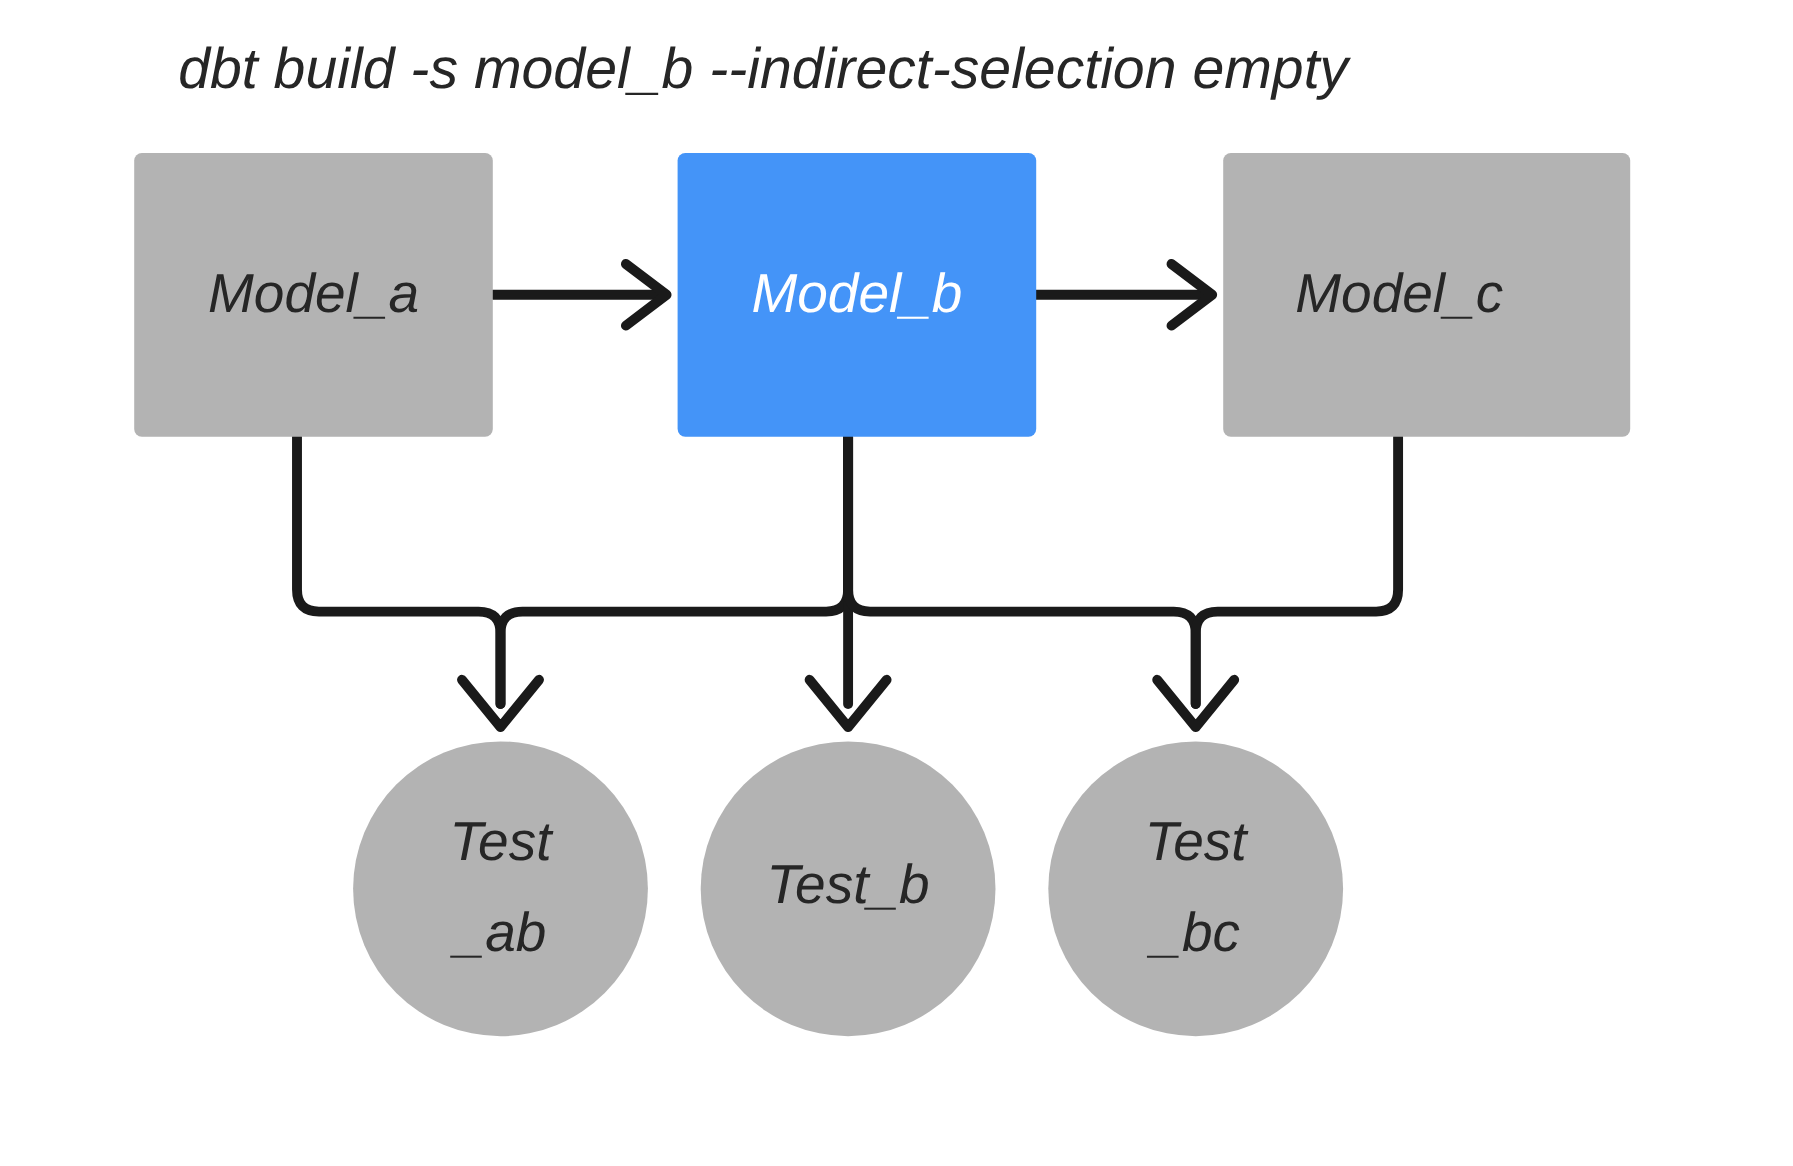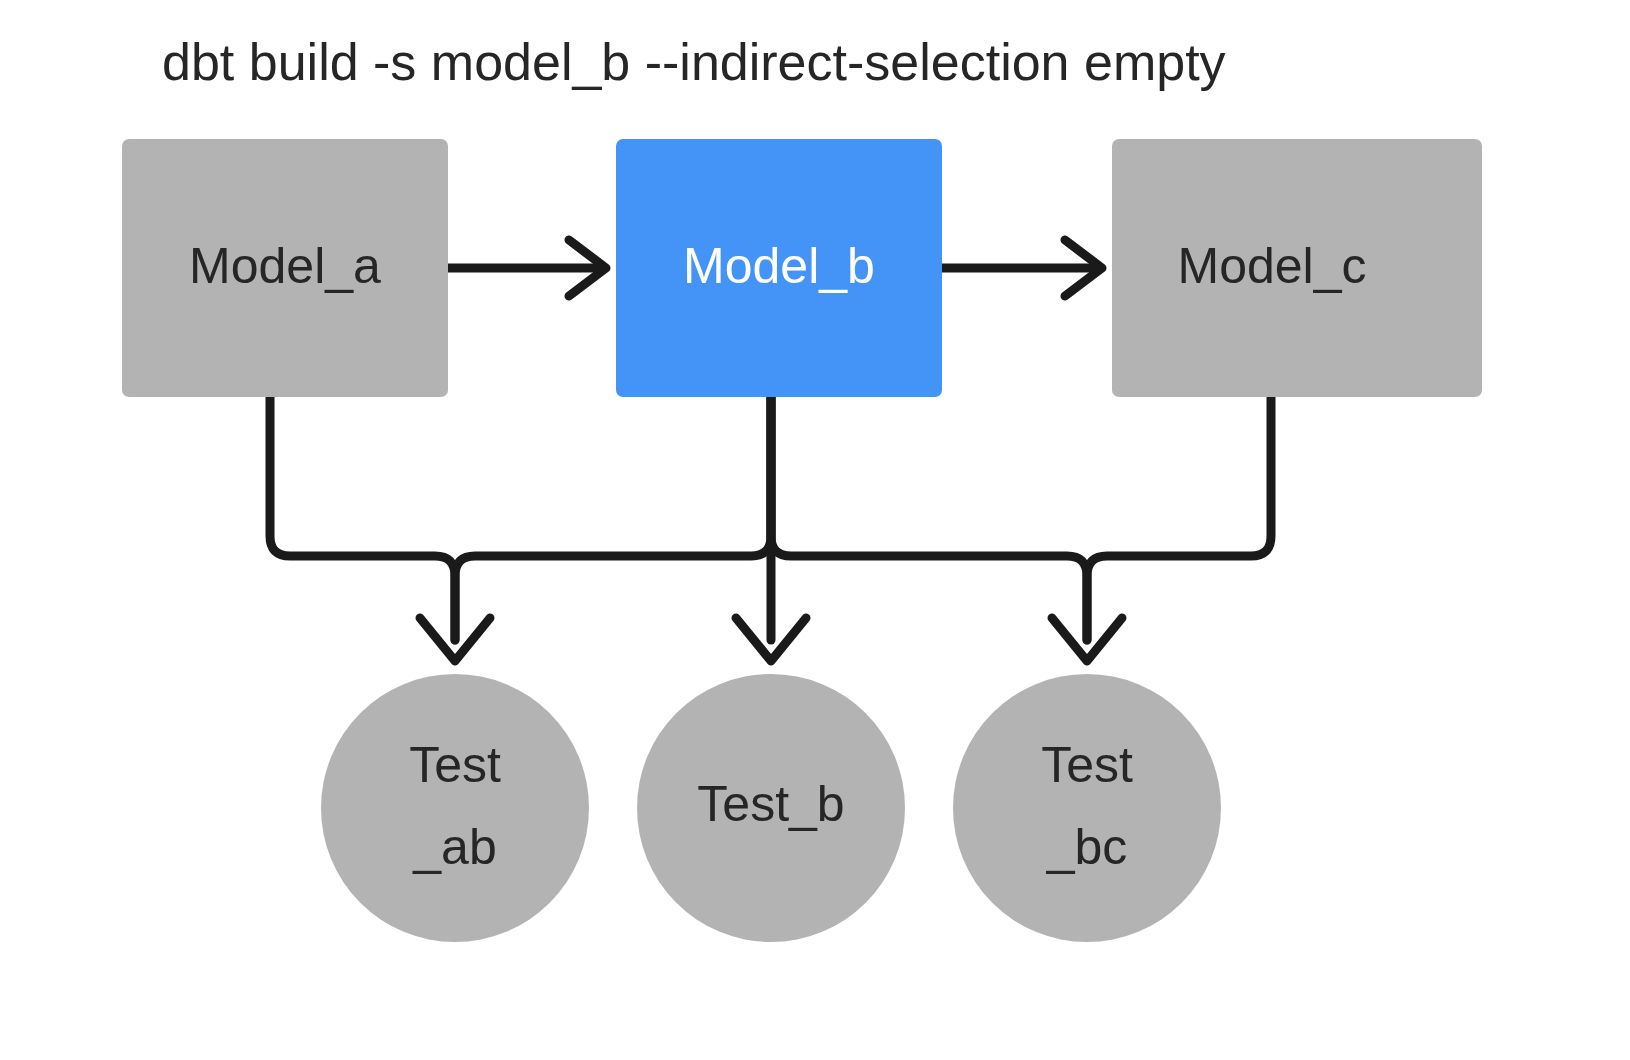--- a/index.html
+++ b/index.html
@@ -10,20 +10,21 @@
   }
   body {
     font-family: "Liberation Sans", sans-serif;
   }
   #canvas {
     position: relative;
     width: 1566px;
     height: 1060px;
     background: #ffffff;
     overflow: hidden;
+    font-style: italic;
   }
   #diagram-svg {
     position: absolute;
     left: 0;
     top: 0;
     width: 1630px;
     height: 1060px;
   }
   .title-text {
     font-family: "Liberation Sans", sans-serif;

